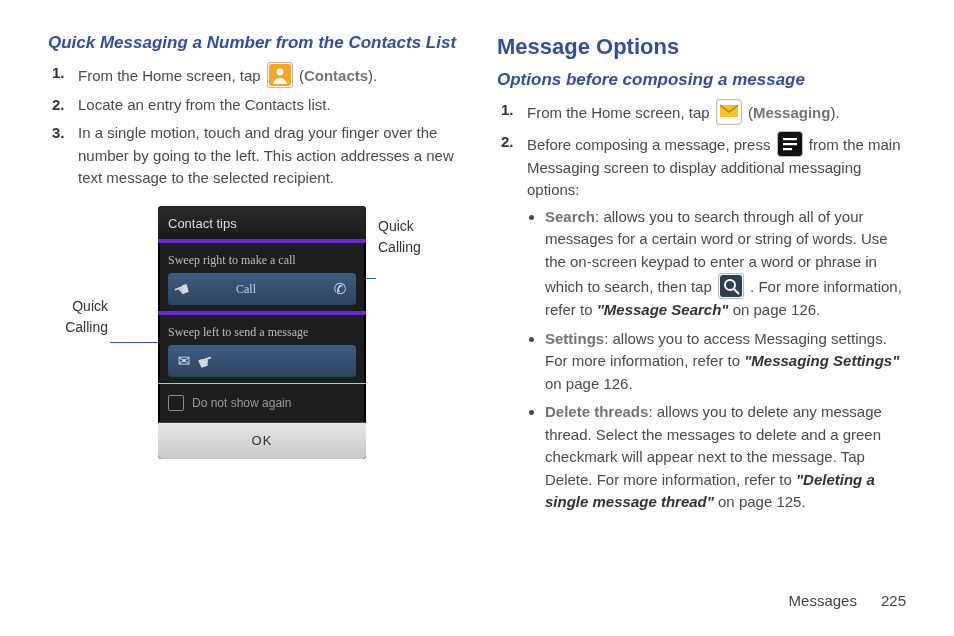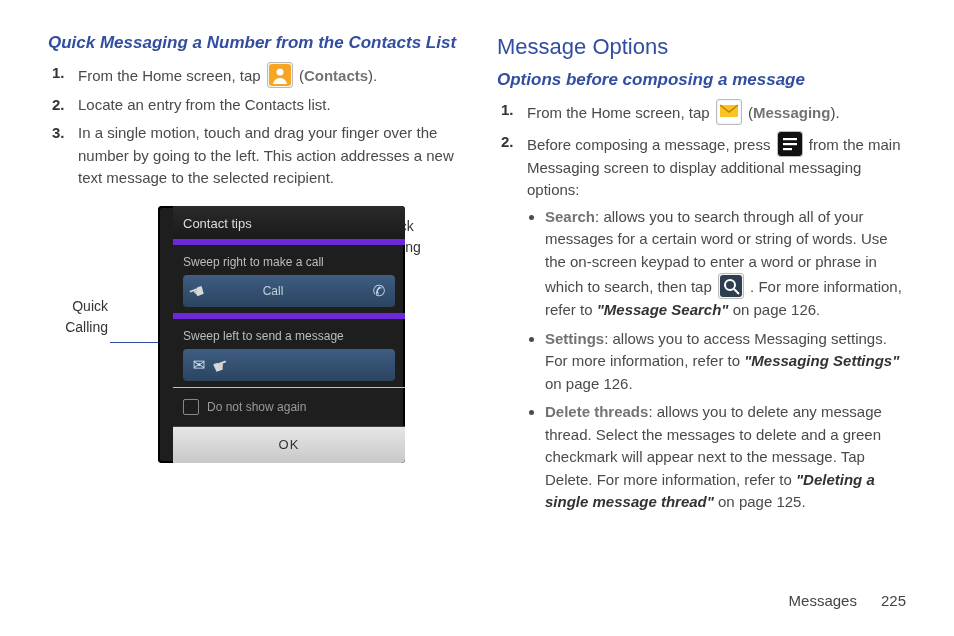--- a/index.html
+++ b/index.html
@@ -30,21 +30,21 @@
   }
   h2.sec {
     color: #314ea0;
     font-style: italic;
     font-weight: 900;
     font-size: 17px;
     margin: 0 0 6px 0;
   }
   h1.bighdr {
     color: #314ea0;
-    font-weight: 400;
+    font-weight: 700;
     font-size: 22px;
     margin: 0 0 4px 0;
   }
   ol.steps {
     margin: 0 0 10px 0;
     padding-left: 30px;
     counter-reset: st;
     list-style: none;
   }
   ol.steps > li {
@@ -103,38 +103,38 @@
   }
   .line {
     position: absolute;
     background: #314ea0;
     height: 1.5px;
   }
   .device {
     position: absolute;
     left: 110px;
     top: 0;
-    width: 232px;
+    width: 208px;
     background: #1e1e1e;
     border-radius: 4px;
     box-shadow: 0 0 0 2px #000 inset;
     overflow: hidden;
-    padding-left: 15px;
   }
   .dev-head {
     color: #ddd;
     font-size: 13px;
     padding: 8px 10px 6px;
     background: linear-gradient(#2a2a2a, #1a1a1a);
   }
   .dev-row {
     padding: 8px 10px 6px;
     color: #bdbdbd;
     font-size: 12px;
-    border-top: 6px solid #6d28d9;
+    border-top: 4px solid #6d28d9;
+    font-family: Liberation Serif, serif;
   }
   .strip {
     position: relative;
     height: 32px;
     margin-top: 4px;
     border-radius: 4px;
     background: linear-gradient(#3e5d82, #2b4460);
     color: #e3ecf5;
     font-size: 12px;
     display: flex;

